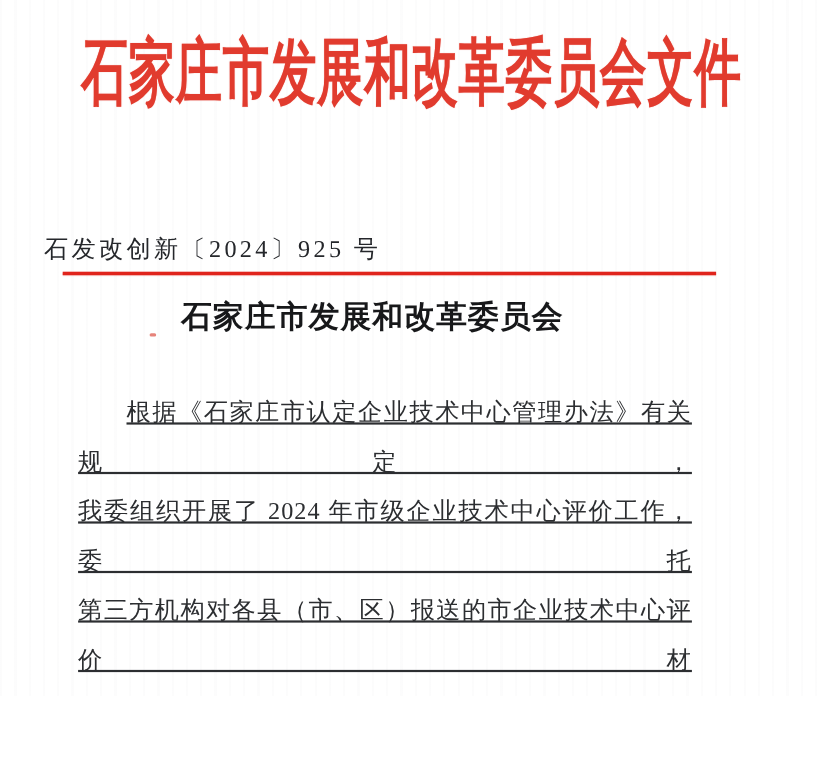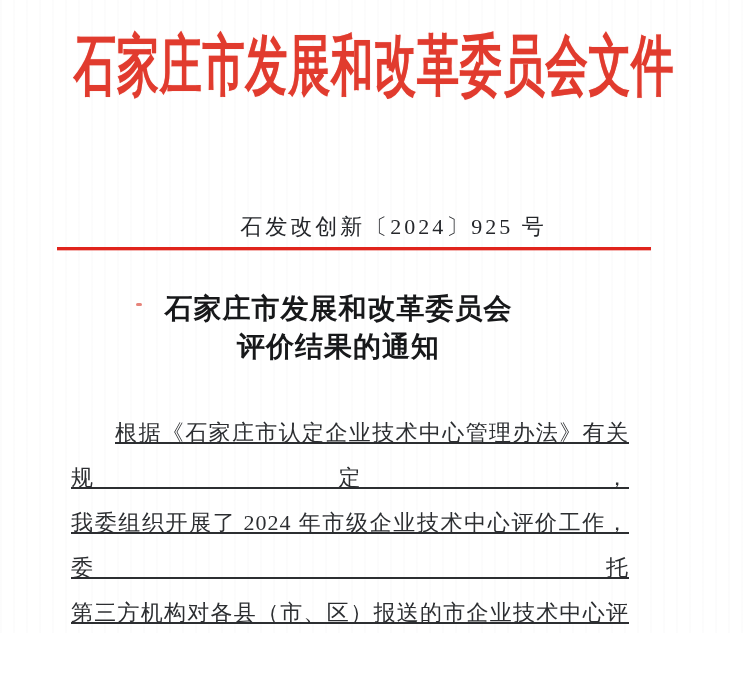--- a/index.html
+++ b/index.html
@@ -38,40 +38,40 @@
     white-space: nowrap;
     transform: scaleX(0.64);
     transform-origin: 50% 50%;
     text-shadow: 0 0 1px rgba(225,59,46,0.55);
   }
 
   
   .doc-number {
     margin-top: 98px;
     line-height: 26px;
-    text-align: center;
+    text-align: left;
     padding-left: 40px;
     font-size: 22px;
     letter-spacing: 3px;
     color: #25272b;
     white-space: nowrap;
   }
 
   
   .divider {
     margin: 7px 0 0 57px;
     width: 594px;
     height: 3px;
     background: #e0241c;
     box-shadow: 0 1px 0 rgba(224,36,28,0.35);
   }
 
   
   .doc-title {
-    margin-top: 40px;
+    margin-top: 20px;
     padding-right: 70px;
     text-align: center;
     font-weight: bold;
     color: #17181a;
     font-size: 28px;
     line-height: 38px;
     letter-spacing: 1px;
   }
   .doc-title .t-line { white-space: nowrap; }
 
@@ -115,21 +115,20 @@
   </div>
 
   <div class="doc-number">石发改创新〔2024〕925 号</div>
 
   <div class="divider"></div>
 
   <div class="speck"></div>
 
   <div class="doc-title">
     <div class="t-line">石家庄市发展和改革委员会</div>
-    <div class="t-line">评价结果的通知</div>
   </div>
 
   <div class="body-block">
     <div class="b-line b-just b-indent">根据《石家庄市认定企业技术中心管理办法》有关规定，</div>
     <div class="b-line b-just">我委组织开展了 2024 年市级企业技术中心评价工作，委托</div>
     <div class="b-line b-just">第三方机构对各县（市、区）报送的市企业技术中心评价材</div>
 
   </div>
 
 </div>

